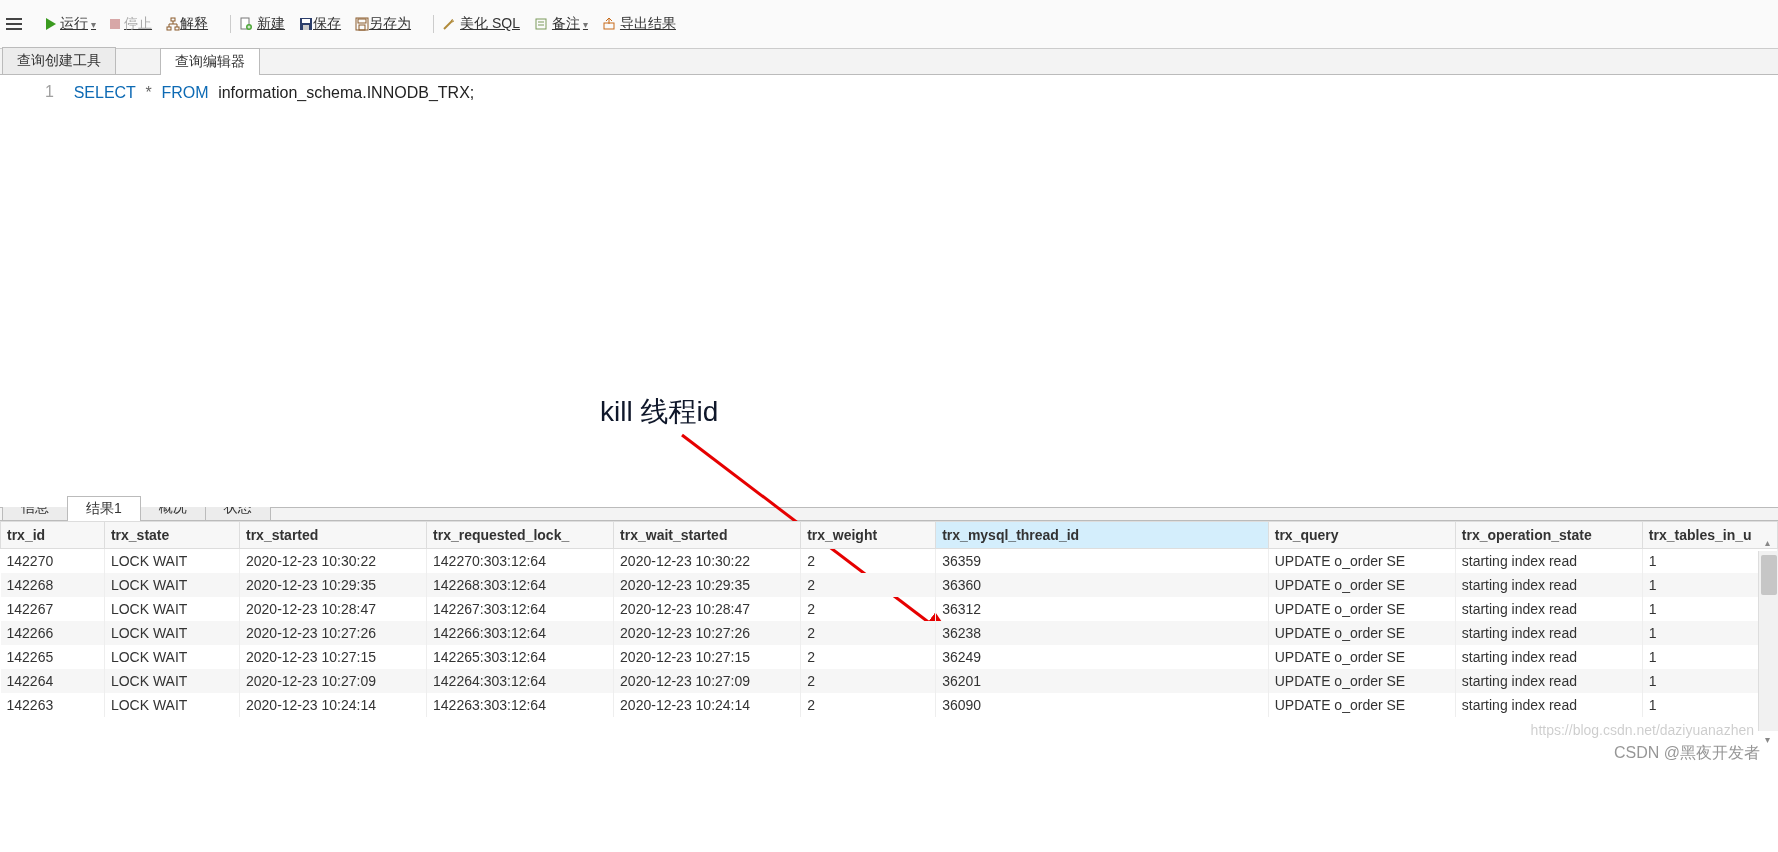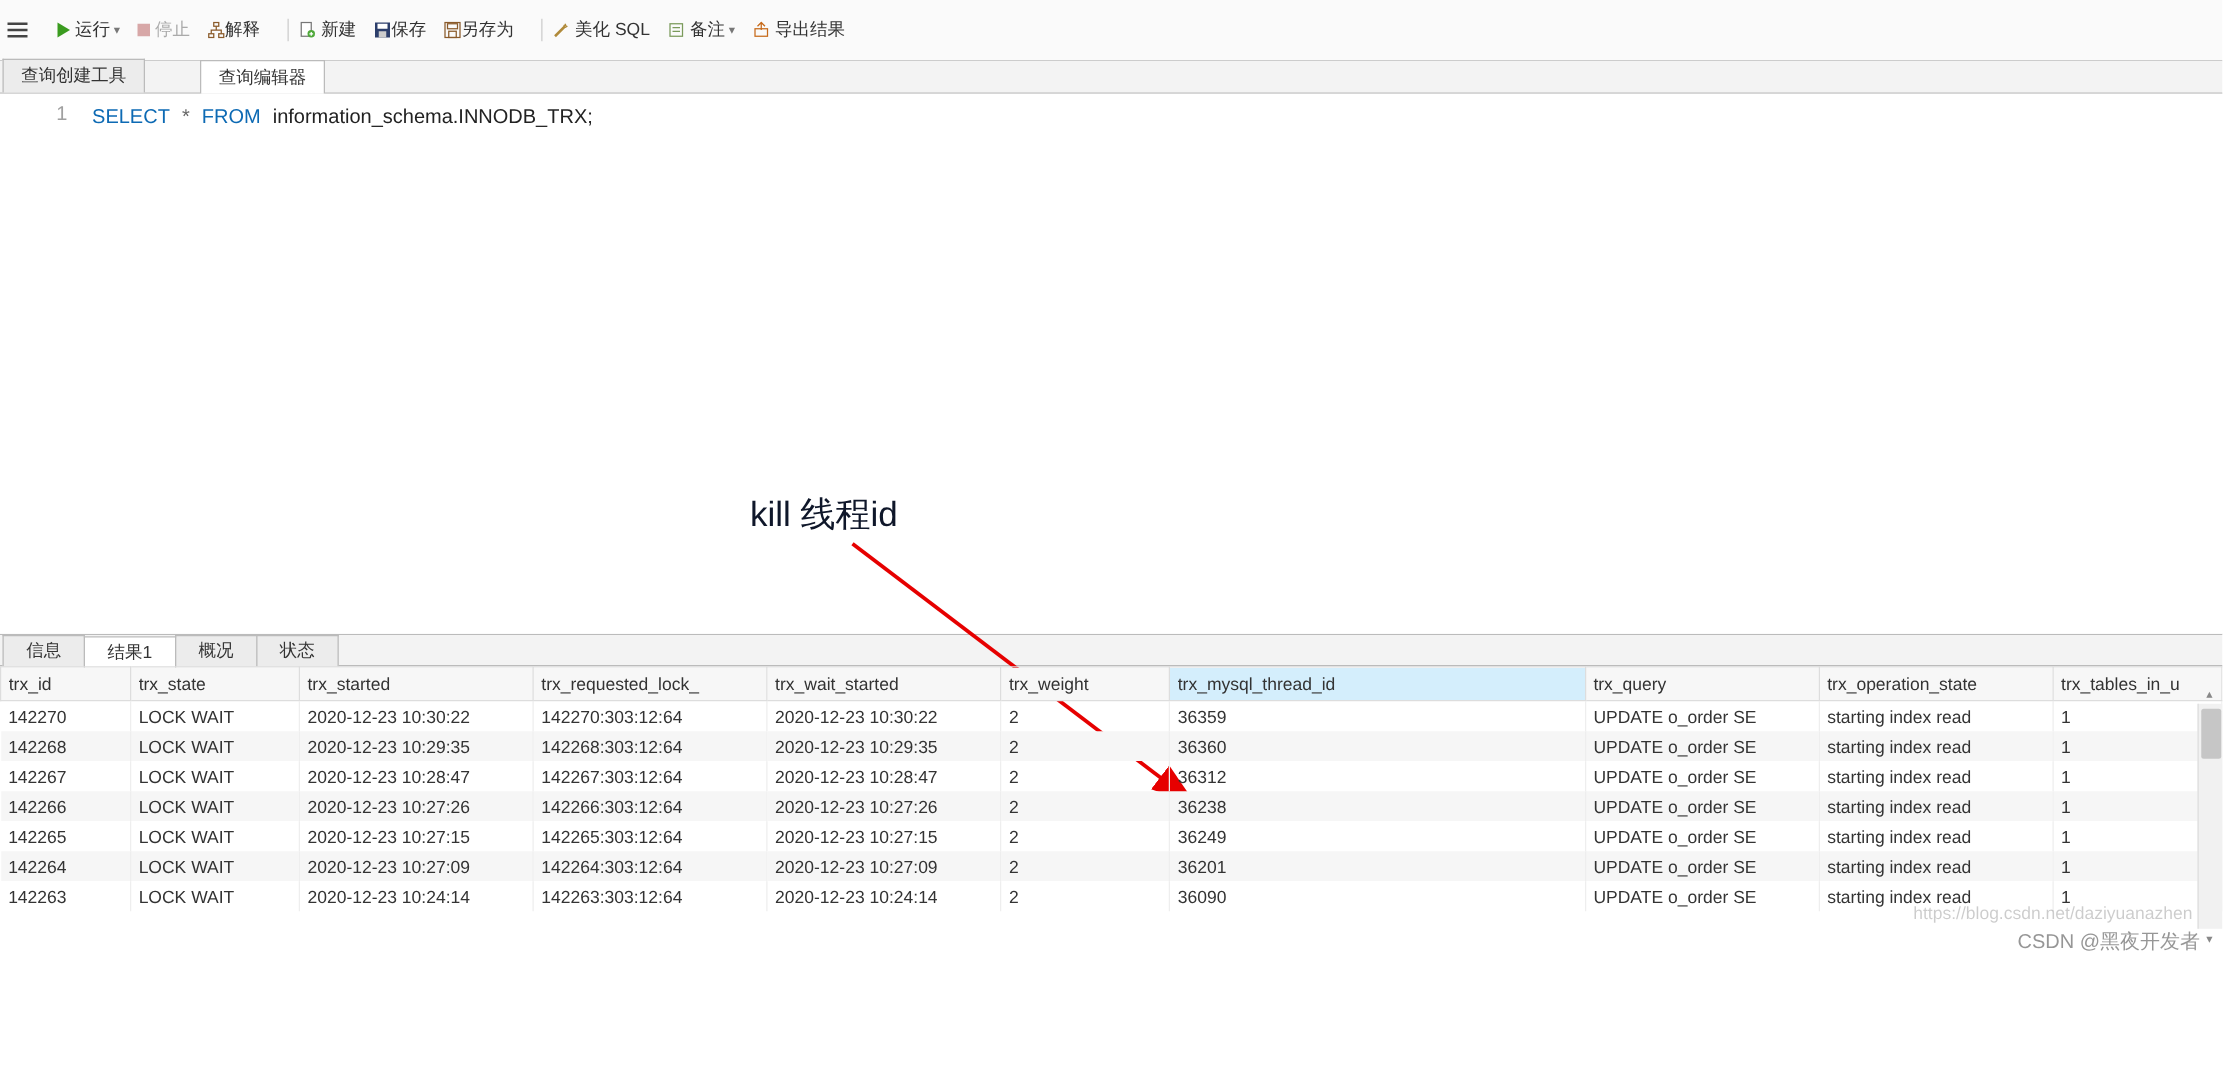--- a/index.html
+++ b/index.html
@@ -1,43 +1,43 @@
 <!DOCTYPE html>
 <html><head>
 <meta charset="utf-8">
 <style>
 * { margin: 0; padding: 0; box-sizing: border-box; font-family: "Microsoft YaHei", Arial, sans-serif; }
 body { background: #fff; width: 1778px; height: 852px; overflow: hidden; position: relative; font-size: 14px; color: #333; }
-.toolbar { height: 49px; border-bottom: 1px solid #ccc; display: flex; align-items: center; padding: 11px 6px; background: #fafafa; }
+.toolbar { height: 49px; border-bottom: 1px solid #ccc; display: flex; align-items: center; padding: 11px 6px; background: #fafafa; text-decoration: underline; }
 .toolbar .hamburger { width: 20px; height: 20px; display: inline-flex; flex-direction: column; justify-content: center; gap: 3px; margin-right: 20px; cursor: pointer; }
 .toolbar .hamburger span { display: block; height: 2px; background: #444; width: 16px; }
 .toolbar .tb-item { display: inline-flex; align-items: center; margin-right: 14px; cursor: pointer; font-size: 14px; color: #333; }
 .toolbar .tb-item.disabled { color: #aaa; }
 .toolbar .sep { width: 1px; height: 18px; background: #ccc; margin: 0 8px; }
 .toolbar .tb-icon { width: 14px; height: 14px; margin-right: 4px; display: inline-block; }
 .triangle-green { width: 0; height: 0; border-left: 10px solid #3a9b1f; border-top: 6px solid transparent; border-bottom: 6px solid transparent; margin-right: 4px; }
 .square-stop { width: 10px; height: 10px; background: #d7a7a7; margin-right: 4px; }
 .tree-icon { width: 14px; height: 14px; }
 .dropdown-chev { margin-left: 3px; font-size: 10px; color: #777; }
 .tabbar { height: 26px; display: flex; align-items: flex-end; padding-left: 2px; background: #f3f3f3; border-bottom: 1px solid #bbb; gap: 45px; }
 .tabbar .tab { padding: 4px 14px; border: 1px solid #bbb; border-bottom: none; background: #ececec; font-size: 14px; cursor: pointer; margin-right: -1px; }
 .tabbar .tab.active { background: #fff; position: relative; top: 1px; }
 .editor { height: 432px; padding: 8px 26px; font-family: Consolas, monospace; font-size: 16px; position: relative; background: #fff; }
 .editor .gutter { display: inline-block; width: 28px; color: #a0a0a0; text-align: right; margin-right: 10px; vertical-align: top; }
 .editor .kw { color: #0d6ab4; }
 .editor .star { color: #666; }
 .editor .txt { color: #222; }
 .annotation-text { position: absolute; left: 600px; top: 318px; color: #0f172a; font-size: 28px; }
 .annotation-arrow { position: absolute; left: 672px; top: 355px; pointer-events: none; }
-.result-tabs { height: 26px; display: flex; align-items: flex-start; padding-left: 2px; background: #f3f3f3; border-top: 1px solid #bbb; border-bottom: 1px solid #bbb; }
+.result-tabs { height: 14px; display: flex; align-items: flex-end; padding-left: 2px; background: #f3f3f3; border-top: 1px solid #bbb; border-bottom: 1px solid #bbb; }
 .result-tabs .rtab { padding: 3px 18px; border: 1px solid #bbb; border-bottom: none; background: #ececec; font-size: 14px; cursor: pointer; margin-right: -1px; }
 .result-tabs .rtab.active { background: #fff; position: relative; top: 1px; }
 .grid-wrap { position: relative; }
 .grid { width: 100%; border-collapse: collapse; table-layout: fixed; }
-.grid th { text-align: left; font-weight: normal; font-size: 14px; padding: 5px 6px; border: 1px solid #ddd; background: #f7f7f7; white-space: nowrap; overflow: hidden; }
+.grid th { text-align: left; font-weight: bold; font-size: 14px; padding: 5px 6px; border: 1px solid #ddd; background: #f7f7f7; white-space: nowrap; overflow: hidden; }
 .grid th.highlighted { background: #d4eefc; }
 .grid td { font-size: 14px; padding: 4px 6px; border-right: 1px solid #eee; white-space: nowrap; overflow: hidden; }
 .grid tbody tr:nth-child(even) { background: #f6f6f6; }
 .col-trx_id { width: 100px; }
 .col-trx_state { width: 130px; }
 .col-trx_started { width: 180px; }
 .col-trx_requested_lock { width: 180px; }
 .col-trx_wait_started { width: 180px; }
 .col-trx_weight { width: 130px; }
 .col-trx_mysql_thread_id { width: 320px; }

